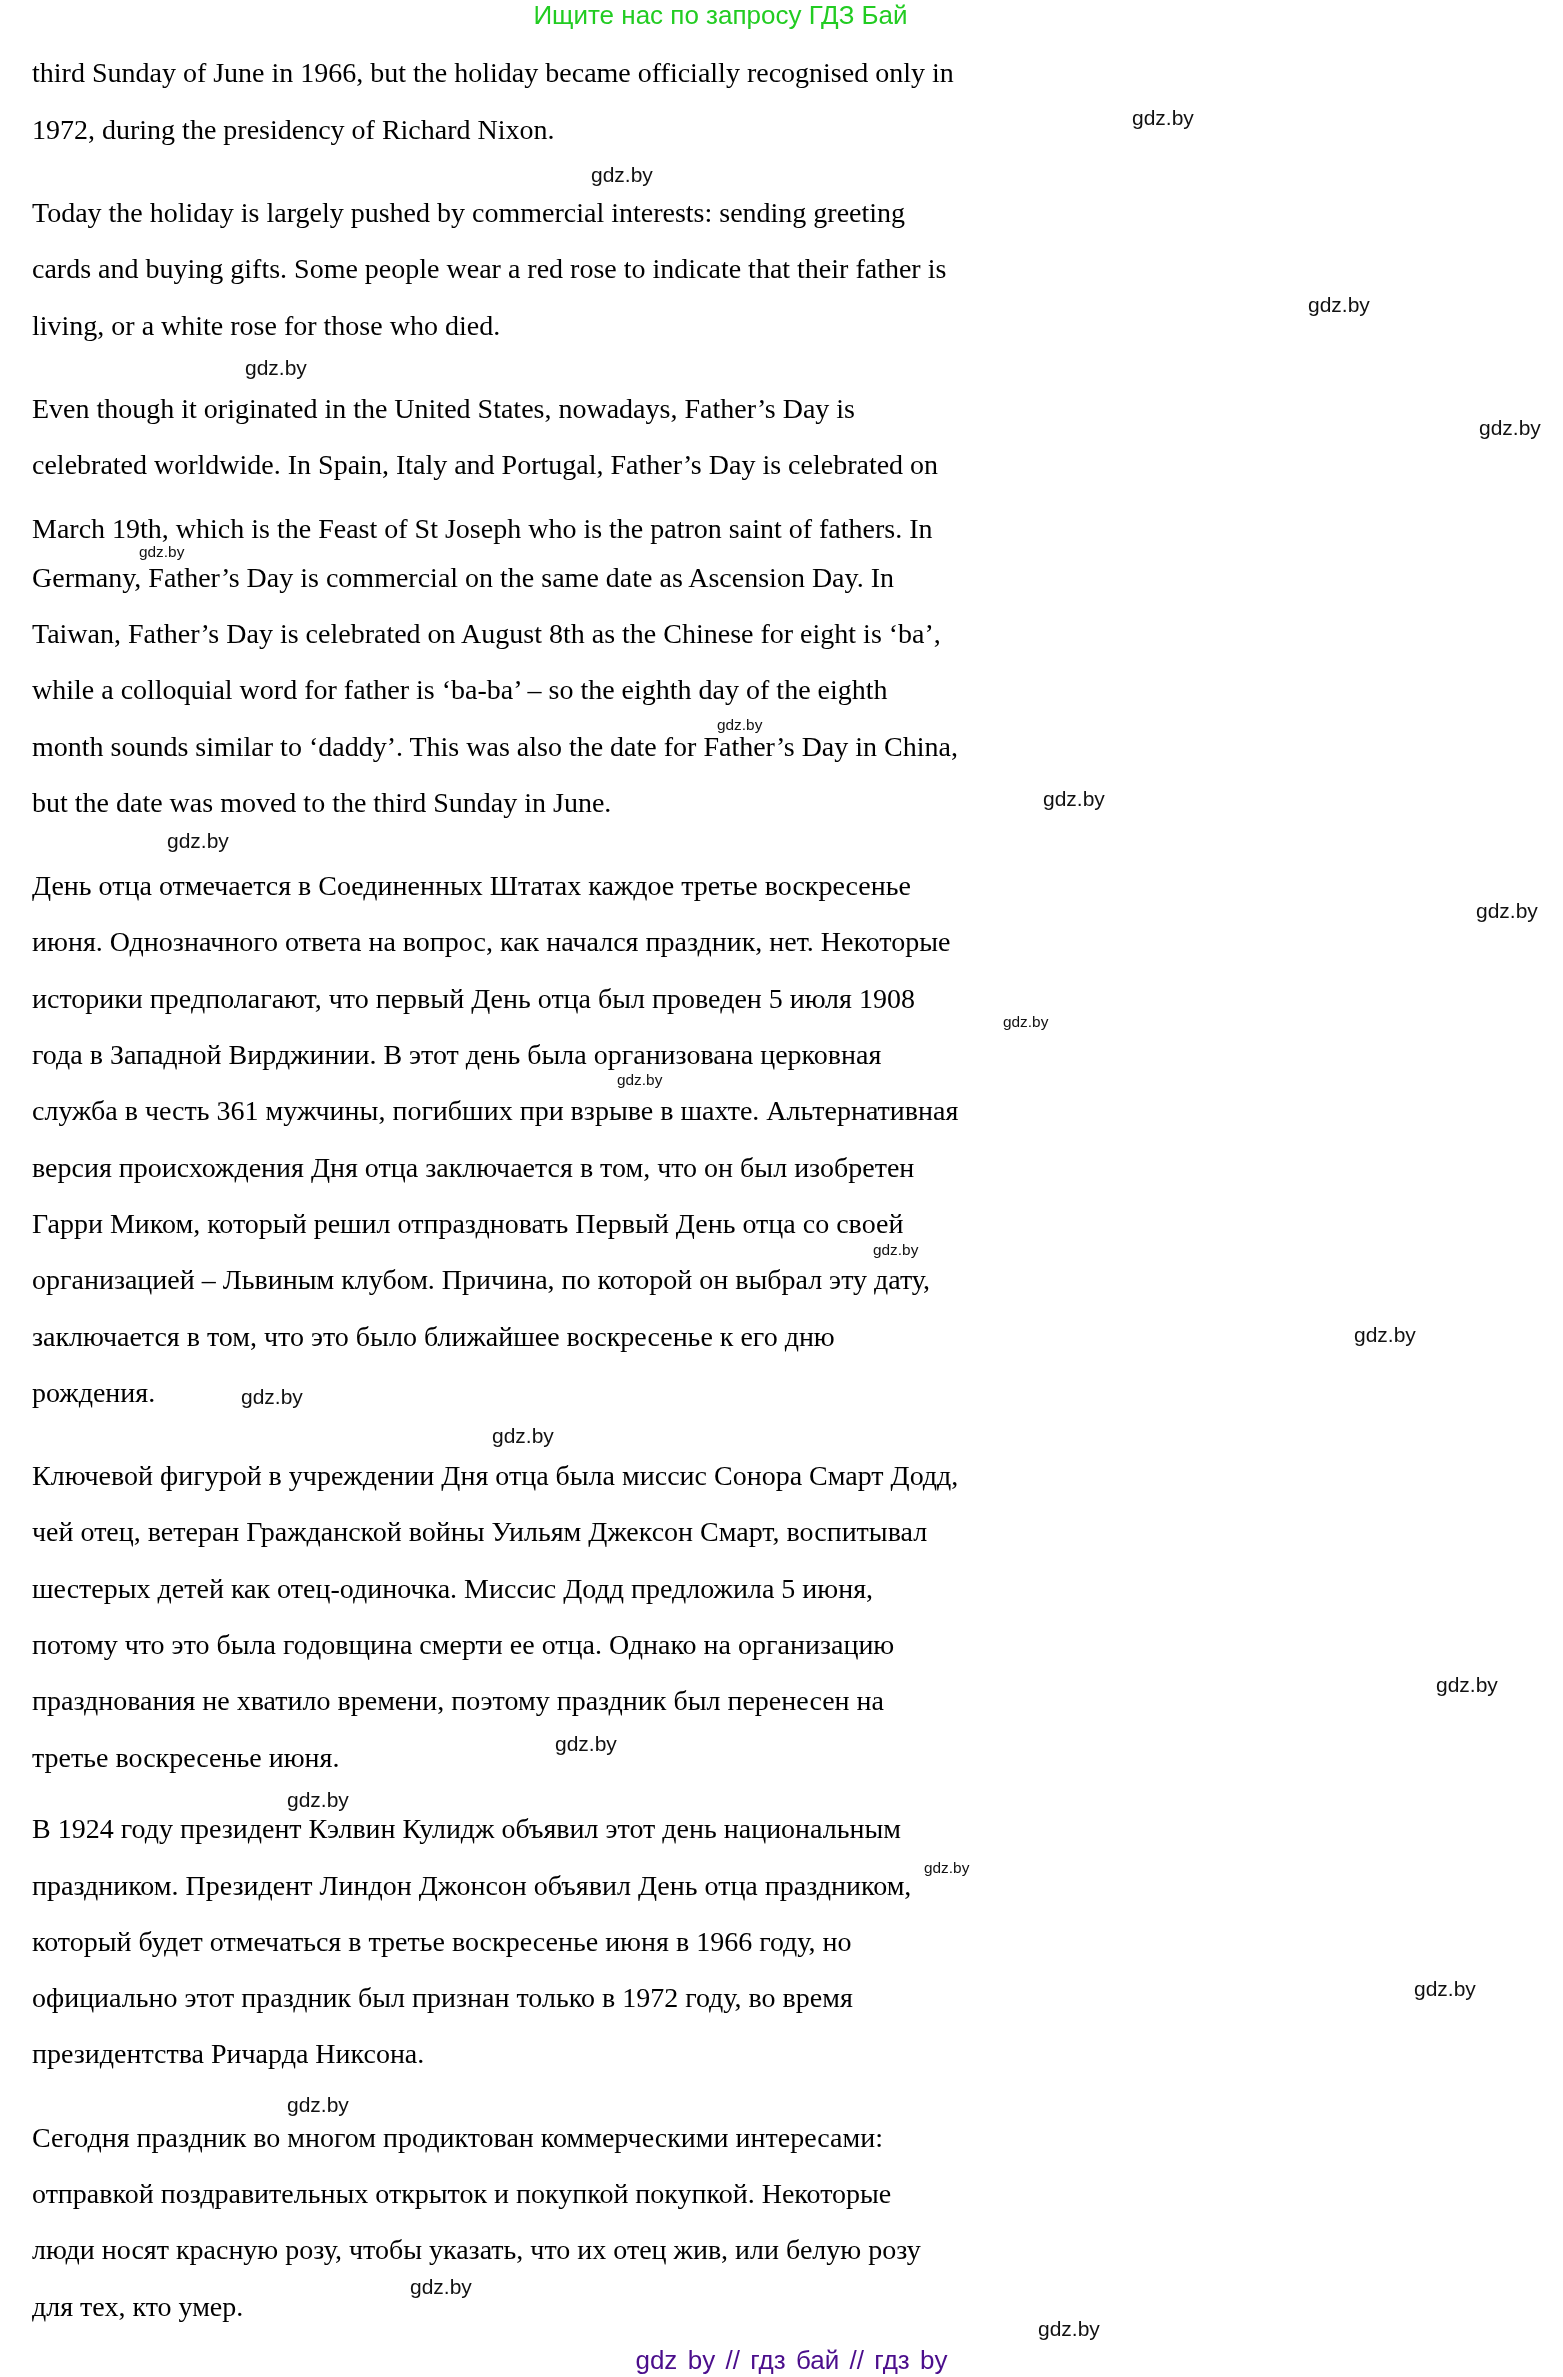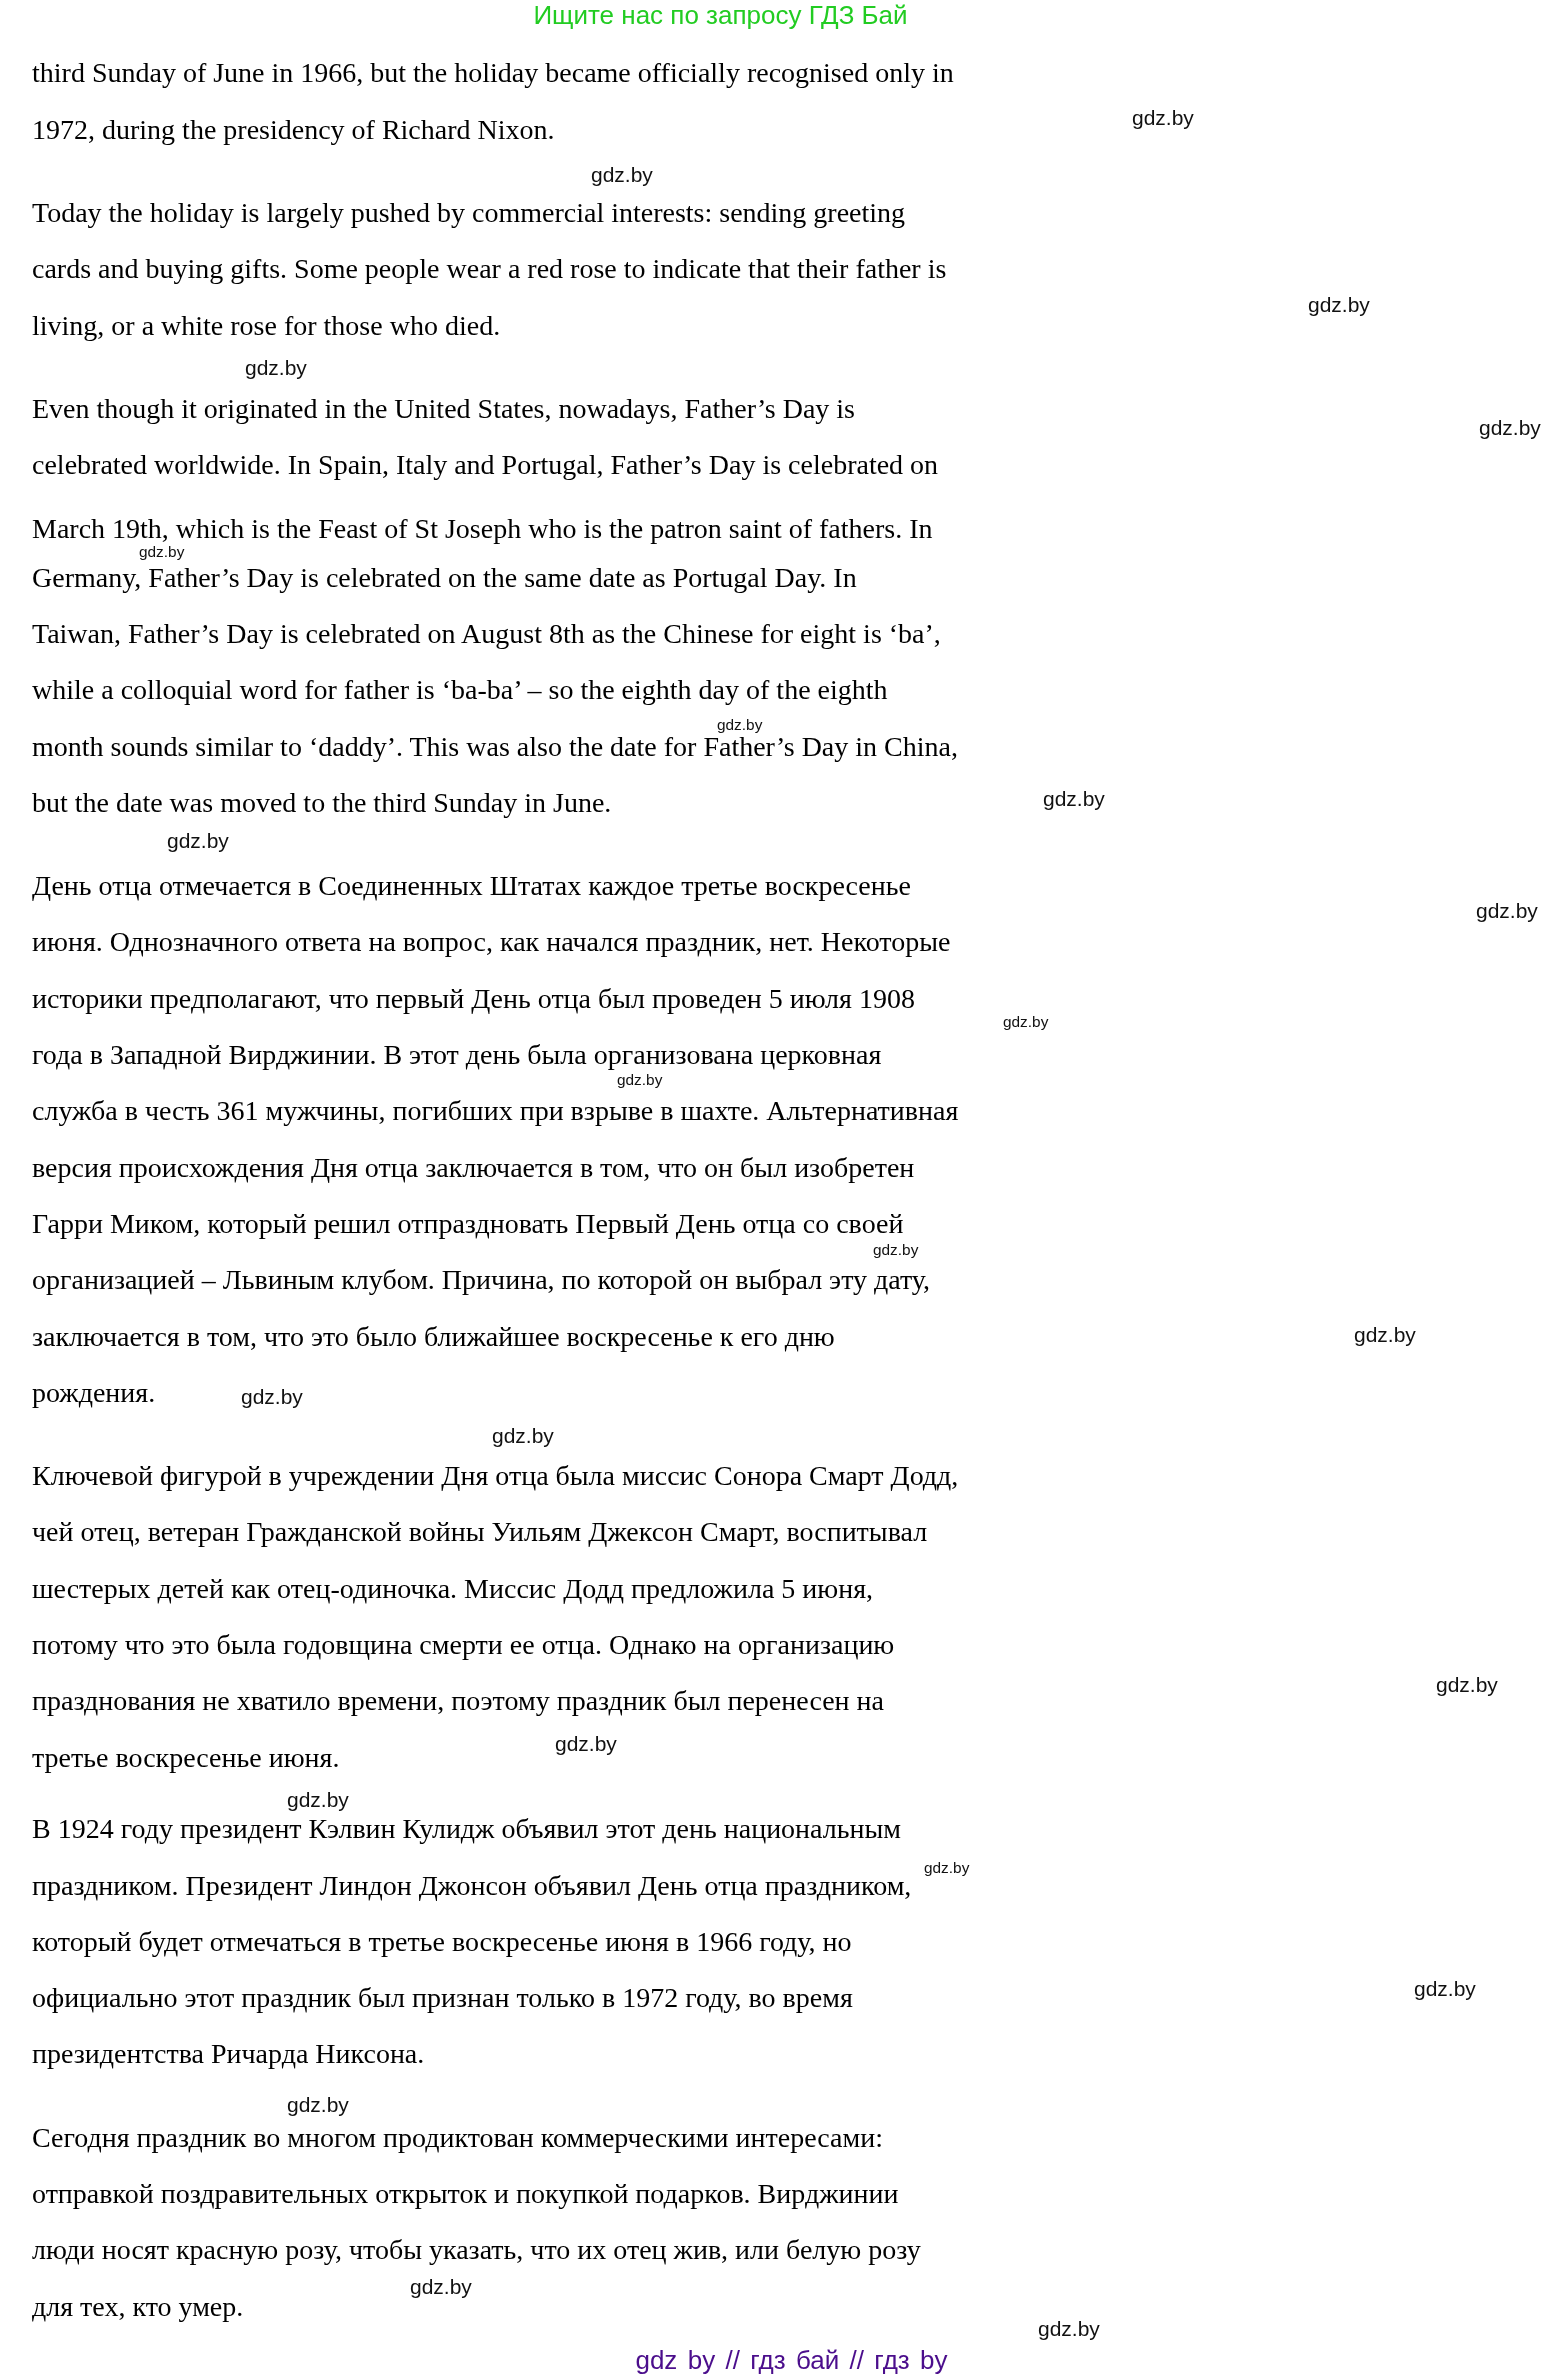--- a/index.html
+++ b/index.html
@@ -41,21 +41,21 @@
   <div>
     <div class="line" style="top:189px">Today the holiday is largely pushed by commercial interests: sending greeting</div>
     <div class="line" style="top:245px">cards and buying gifts. Some people wear a red rose to indicate that their father is</div>
     <div class="line" style="top:302px">living, or a white rose for those who died.</div>
   </div>
 
   <div>
     <div class="line" style="top:385px">Even though it originated in the United States, nowadays, Father’s Day is</div>
     <div class="line" style="top:441px">celebrated worldwide. In Spain, Italy and Portugal, Father’s Day is celebrated on</div>
     <div class="line" style="top:505px">March 19th, which is the Feast of St Joseph who is the patron saint of fathers. In</div>
-    <div class="line" style="top:554px">Germany, Father’s Day is celebrated on the same date as Portugal Day. In</div>
+    <div class="line" style="top:554px">Germany, Father’s Day is commercial on the same date as Ascension Day. In</div>
     <div class="line" style="top:610px">Taiwan, Father’s Day is celebrated on August 8th as the Chinese for eight is ‘ba’,</div>
     <div class="line" style="top:666px">while a colloquial word for father is ‘ba-ba’ – so the eighth day of the eighth</div>
     <div class="line" style="top:723px">month sounds similar to ‘daddy’. This was also the date for Father’s Day in China,</div>
     <div class="line" style="top:779px">but the date was moved to the third Sunday in June.</div>
   </div>
 
   <div>
     <div class="line" style="top:862px">День отца отмечается в Соединенных Штатах каждое третье воскресенье</div>
     <div class="line" style="top:918px">июня. Однозначного ответа на вопрос, как начался праздник, нет. Некоторые</div>
     <div class="line" style="top:975px">историки предполагают, что первый День отца был проведен 5 июля 1908</div>
@@ -80,21 +80,21 @@
   <div>
     <div class="line" style="top:1805px">В 1924 году президент Кэлвин Кулидж объявил этот день национальным</div>
     <div class="line" style="top:1862px">праздником. Президент Линдон Джонсон объявил День отца праздником,</div>
     <div class="line" style="top:1918px">который будет отмечаться в третье воскресенье июня в 1966 году, но</div>
     <div class="line" style="top:1974px">официально этот праздник был признан только в 1972 году, во время</div>
     <div class="line" style="top:2030px">президентства Ричарда Никсона.</div>
   </div>
 
   <div>
     <div class="line" style="top:2114px">Сегодня праздник во многом продиктован коммерческими интересами:</div>
-    <div class="line" style="top:2170px">отправкой поздравительных открыток и покупкой подарков. Вирджинии</div>
+    <div class="line" style="top:2170px">отправкой поздравительных открыток и покупкой покупкой. Некоторые</div>
     <div class="line" style="top:2226px">люди носят красную розу, чтобы указать, что их отец жив, или белую розу</div>
     <div class="line" style="top:2283px">для тех, кто умер.</div>
   </div>
 
   <div class="wm" style="left:1132px;top:106px">gdz.by</div>
   <div class="wm" style="left:591px;top:163px">gdz.by</div>
   <div class="wm" style="left:1308px;top:293px">gdz.by</div>
   <div class="wm" style="left:245px;top:356px">gdz.by</div>
   <div class="wm" style="left:1479px;top:416px">gdz.by</div>
   <div class="wm" style="left:139px;top:540px;font-size:15.4px">gdz.by</div>

